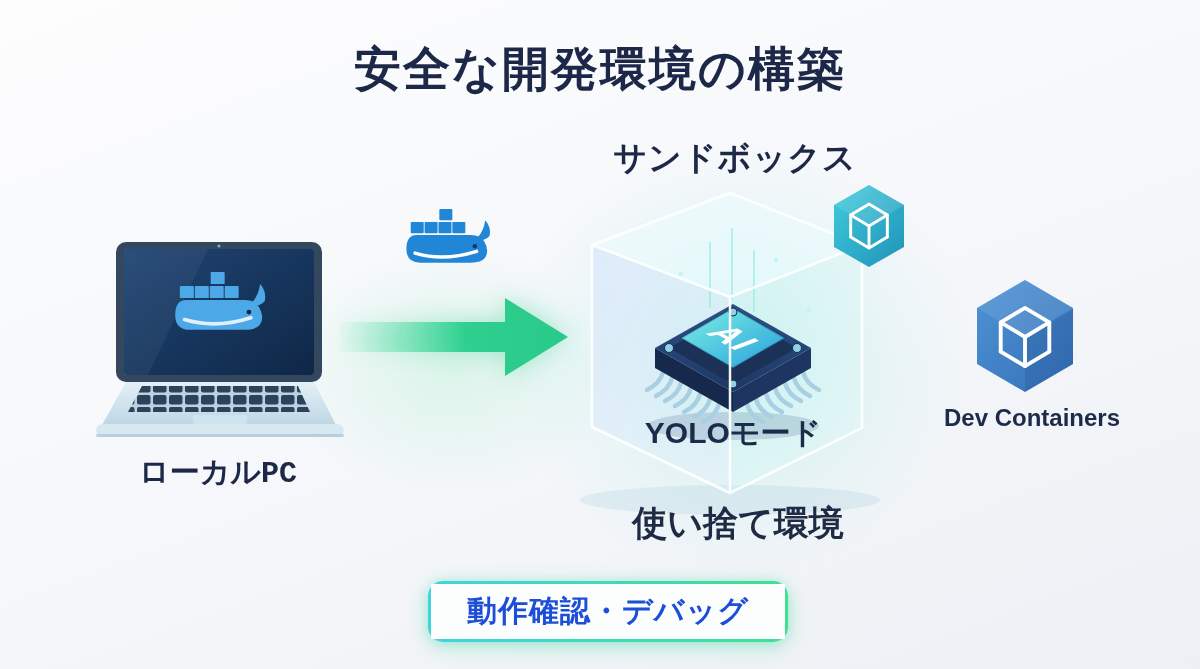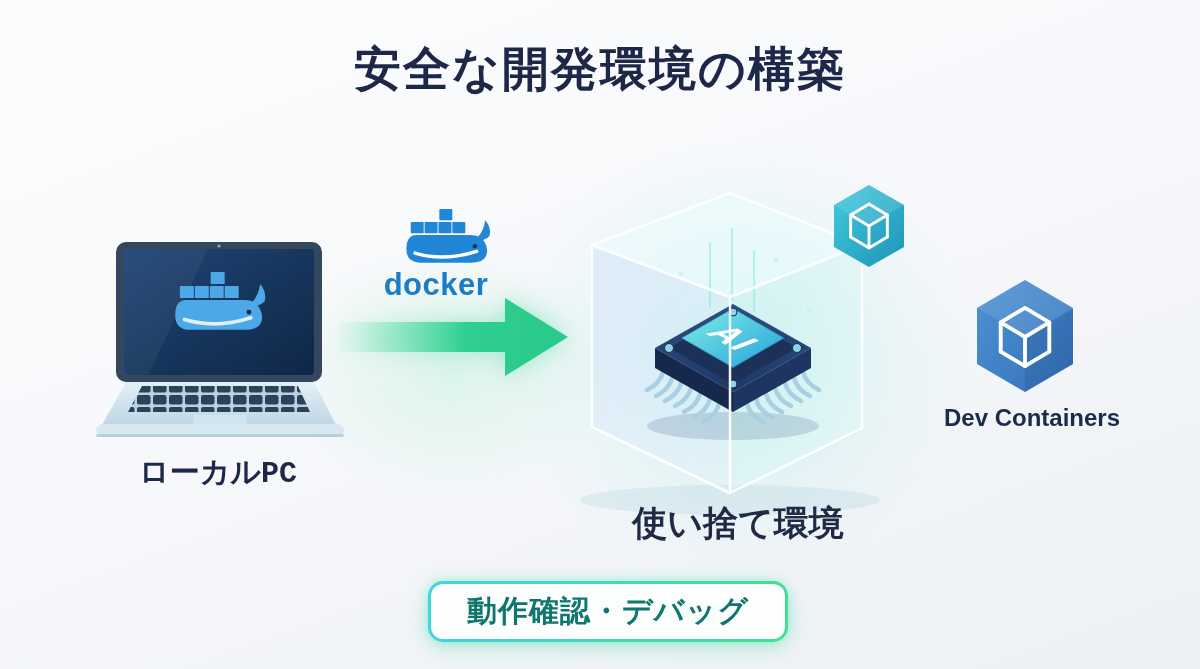--- a/index.html
+++ b/index.html
@@ -24,23 +24,23 @@
   #disp-lbl    { left:588px; top:500px; width:300px; font-size:35px; font-weight:700; color:#1f2a44; }
   #devc-lbl    { left:912px; top:404px; width:240px; font-size:24px; color:#1c2b4a; }
   #docker-lbl  { left:368px; top:267px; width:136px; font-size:31px; font-weight:700; color:#1d7dc4; letter-spacing:0.5px; }
   #footer-box {
     position:absolute; left:428px; top:581px; width:360px; height:61px;
     padding:3px; border-radius:15px;
     background:linear-gradient(90deg,#3fd4e0 0%,#3fe08f 100%);
     box-shadow:0 5px 20px rgba(90,220,175,0.45), 0 0 10px rgba(110,225,200,0.35);
   }
   #footer-inner {
-    width:100%; height:100%; border-radius:12px; background:#fbfefd;
+    width:100%; height:100%; border-radius:0; background:#fbfefd;
     display:flex; align-items:center; justify-content:center;
-    font-size:30px; font-weight:800; color:#0f766e; letter-spacing:1px;
+    font-size:30px; font-weight:800; color:#1d4ed8; letter-spacing:1px;
   }
   svg { display:block; }
   .arrow-svg { filter:drop-shadow(0 0 12px rgba(70,210,160,0.45)); }
 </style>
 </head>
 <body>
 
 <div id="stage">
 
   <svg width="0" height="0" style="position:absolute" aria-hidden="true">
@@ -68,20 +68,21 @@
         </g>
       </symbol>
     </defs>
   </svg>
 
   <div id="glow-cube" class="glow"></div>
   <div id="glow-arrow" class="glow"></div>
 
   <div id="title" class="lbl">安全な開発環境の構築</div>
 
+  <div id="sandbox-lbl" class="lbl">サンドボックス</div>
 
   <svg class="abs" style="left:88px;top:238px" width="264" height="212" viewBox="0 0 264 212">
     <defs>
       <linearGradient id="scr" x1="0" y1="0" x2="1" y2="1">
         <stop offset="0" stop-color="#1f4574"></stop>
           <stop offset="1" stop-color="#0f2747"></stop>
       </linearGradient>
       <linearGradient id="base" x1="0" y1="0" x2="0" y2="1">
         <stop offset="0" stop-color="#e3f0f7"></stop>
           <stop offset="1" stop-color="#bed6e4"></stop>
@@ -100,21 +101,20 @@
     <polygon points="54,148 210,148 222,174 40,174" fill="url(#keys)"></polygon>
     <rect x="105" y="177" width="54" height="9" rx="3" fill="#cfe4ef"></rect>
     <rect x="8" y="186" width="248" height="13" rx="6.5" fill="#d8e8f1"></rect>
     <rect x="8" y="196" width="248" height="3" rx="1.5" fill="#a9c3d2" opacity="0.7"></rect>
   </svg>
   <div id="localpc-lbl" class="lbl">ローカルPC</div>
 
   <svg class="abs" style="left:396px;top:206px" width="104" height="70" viewBox="0 0 120 78">
     <use href="#whale" width="120" height="78" style="color:#2186d6;--eye:#0f3a66;--belly:#ffffff"></use>
   </svg>
-  <div id="docker-lbl" class="lbl">docker</div>
 
   <svg class="abs arrow-svg" style="left:335px;top:290px" width="240" height="95" viewBox="0 0 240 95">
     <defs>
       <linearGradient id="agrad" x1="0" y1="0" x2="1" y2="0">
         <stop offset="0" stop-color="#6ee6b4" stop-opacity="0.05"></stop>
         <stop offset="0.55" stop-color="#2fd08f"></stop>
         <stop offset="1" stop-color="#29c989"></stop>
       </linearGradient>
     </defs>
     <polygon points="5,32 170,32 170,8 233,47 170,86 170,62 5,62" fill="url(#agrad)"></polygon>
@@ -201,20 +201,21 @@
       <line x1="170" y1="117" x2="170" y2="313"></line>
     </g>
 
     <g>
       <polygon points="309,5 344,25 344,67 309,87 274,67 274,25" fill="url(#badge)"></polygon>
       <polygon points="309,5 344,25 309,46 274,25" fill="#ffffff" opacity="0.12"></polygon>
       <use href="#cube-outline" x="287" y="20" width="44" height="52"></use>
     </g>
   </svg>
 
+  <div id="yolo-lbl" class="lbl">YOLOモード</div>
   <div id="disp-lbl" class="lbl">使い捨て環境</div>
 
   <svg class="abs" style="left:965px;top:272px" width="120" height="128" viewBox="0 0 120 128">
     <defs>
       <linearGradient id="devhex" x1="0" y1="0" x2="1" y2="1">
         <stop offset="0" stop-color="#4e93d6"></stop>
           <stop offset="1" stop-color="#3470b6"></stop>
       </linearGradient>
     </defs>
     <polygon points="60,8 108,36 108,92 60,120 12,92 12,36" fill="url(#devhex)"></polygon>

